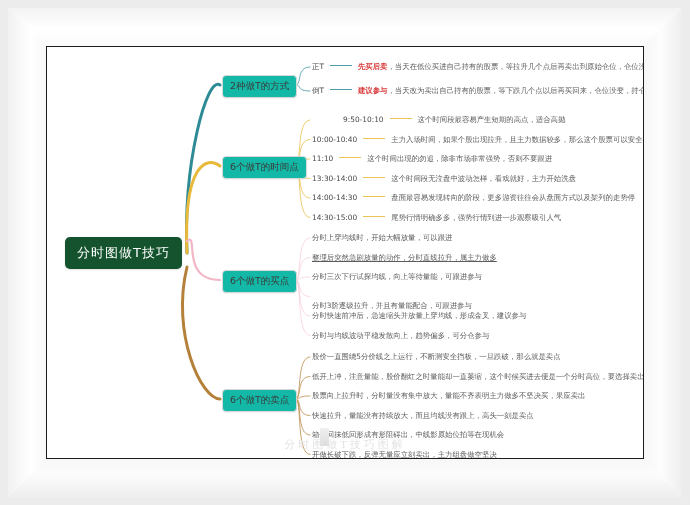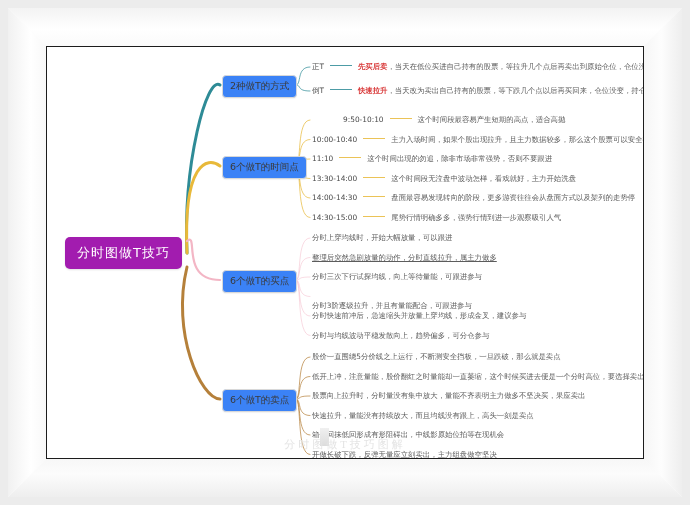--- a/index.html
+++ b/index.html
@@ -47,32 +47,32 @@
     border:1px solid #1c1c1c;
     box-sizing:border-box;
     overflow:hidden;
   }
   .map{position:absolute;left:0;top:0;width:596px;height:411px;}
   svg.links{position:absolute;left:0;top:0;width:596px;height:411px;pointer-events:none;}
 
   
   .root-node{
     position:absolute;
-    background:#a21caf;
+    background:#14532d;
     color:#ffffff;
     border-radius:5px;
     font-size:13px;
     letter-spacing:1px;
     padding:7px 12px;
     white-space:nowrap;
     box-shadow:0 1px 2px rgba(0,0,0,.12);
   }
   .branch-node{
     position:absolute;
-    background:#3b82f6;
+    background:#14b8a6;
     border:1px solid #d8d8d8;
     border-radius:4px;
     font-size:9.5px;
     color:#3a3a3a;
     padding:4px 7px;
     white-space:nowrap;
     box-shadow:0 1px 1px rgba(0,0,0,.05);
   }
   .leaf{
     position:absolute;
@@ -140,21 +140,21 @@
         <div class="root-node" id="root-node" style="left:18px;top:190px;">分时图做T技巧</div>
 
         <div id="nodes-layer">
             <div class="branch-node" style="left: 175px; top: 28px;"><span>2种做T的方式</span></div>
             <div class="branch-node" style="left: 175px; top: 109px;"><span>6个做T的时间点</span></div>
             <div class="branch-node" style="left: 175px; top: 223px;"><span>6个做T的买点</span></div>
             <div class="branch-node" style="left: 175px; top: 342px;"><span>6个做T的卖点</span></div>
           </div>
         <div id="leaves-layer">
             <div class="leaf" style="left: 265px; top: 16px;"><span class="tlabel">正T</span><span style="display: inline-block; width: 22px; height: 1px; margin: 0px 6px 2px; background: rgb(46, 139, 150); opacity: 0.85; vertical-align: middle;"></span><span class="hl">先买后卖</span><span>，当天在低位买进自己持有的股票，等拉升几个点后再卖出到原始仓位，仓位没变，资金余额增加</span></div>
-            <div class="leaf" style="left: 265px; top: 40px;"><span class="tlabel">倒T</span><span style="display: inline-block; width: 22px; height: 1px; margin: 0px 6px 2px; background: rgb(46, 139, 150); opacity: 0.85; vertical-align: middle;"></span><span class="hl">快速拉升</span><span>，当天改为卖出自己持有的股票，等下跌几个点以后再买回来，仓位没变，持仓成本变低了</span></div>
+            <div class="leaf" style="left: 265px; top: 40px;"><span class="tlabel">倒T</span><span style="display: inline-block; width: 22px; height: 1px; margin: 0px 6px 2px; background: rgb(46, 139, 150); opacity: 0.85; vertical-align: middle;"></span><span class="hl">建议参与</span><span>，当天改为卖出自己持有的股票，等下跌几个点以后再买回来，仓位没变，持仓成本变低了</span></div>
             <div class="leaf" style="left: 265px; top: 69px; padding-left: 31px;"><span class="tlabel">9:50-10:10</span><span style="display: inline-block; width: 22px; height: 1px; margin: 0px 6px 2px; background: rgb(232, 185, 58); opacity: 0.85; vertical-align: middle;"></span><span>这个时间段最容易产生短期的高点，适合高抛</span></div>
             <div class="leaf" style="left: 265px; top: 88.5px;"><span class="tlabel">10:00-10:40</span><span style="display: inline-block; width: 22px; height: 1px; margin: 0px 6px 2px; background: rgb(232, 185, 58); opacity: 0.85; vertical-align: middle;"></span><span>主力入场时间，如果个股出现拉升，且主力数据较多，那么这个股票可以安全持有</span></div>
             <div class="leaf" style="left: 265px; top: 108px;"><span class="tlabel">11:10</span><span style="display: inline-block; width: 22px; height: 1px; margin: 0px 6px 2px; background: rgb(232, 185, 58); opacity: 0.85; vertical-align: middle;"></span><span>这个时间出现的勿追，除非市场非常强势，否则不要跟进</span></div>
             <div class="leaf" style="left: 265px; top: 127.5px;"><span class="tlabel">13:30-14:00</span><span style="display: inline-block; width: 22px; height: 1px; margin: 0px 6px 2px; background: rgb(232, 185, 58); opacity: 0.85; vertical-align: middle;"></span><span>这个时间段无泣盘中波动怎样，看戏就好，主力开始洗盘</span></div>
             <div class="leaf" style="left: 265px; top: 147px;"><span class="tlabel">14:00-14:30</span><span style="display: inline-block; width: 22px; height: 1px; margin: 0px 6px 2px; background: rgb(232, 185, 58); opacity: 0.85; vertical-align: middle;"></span><span>盘面最容易发现转向的阶段，更多游资往往会从盘面方式以及架列的走势停</span></div>
             <div class="leaf" style="left: 265px; top: 166.5px;"><span class="tlabel">14:30-15:00</span><span style="display: inline-block; width: 22px; height: 1px; margin: 0px 6px 2px; background: rgb(232, 185, 58); opacity: 0.85; vertical-align: middle;"></span><span>尾势行情明确多多，强势行情到进一步观察吸引人气</span></div>
             <div class="leaf" style="left: 265px; top: 187px;"><span>分时上穿均线时，开始大幅放量，可以跟进</span></div>
             <div class="leaf" style="left: 265px; top: 206.5px; text-decoration: underline;"><span>整理后突然急剧放量的动作，分时直线拉升，属主力做多</span></div>
             <div class="leaf" style="left: 265px; top: 226px;"><span>分时三次下行试探均线，向上等待量能，可跟进参与</span></div>
             <div class="leaf" style="left: 265px; top: 255px;"><span>分时3阶逐级拉升，并且有量能配合，可跟进参与</span></div>

